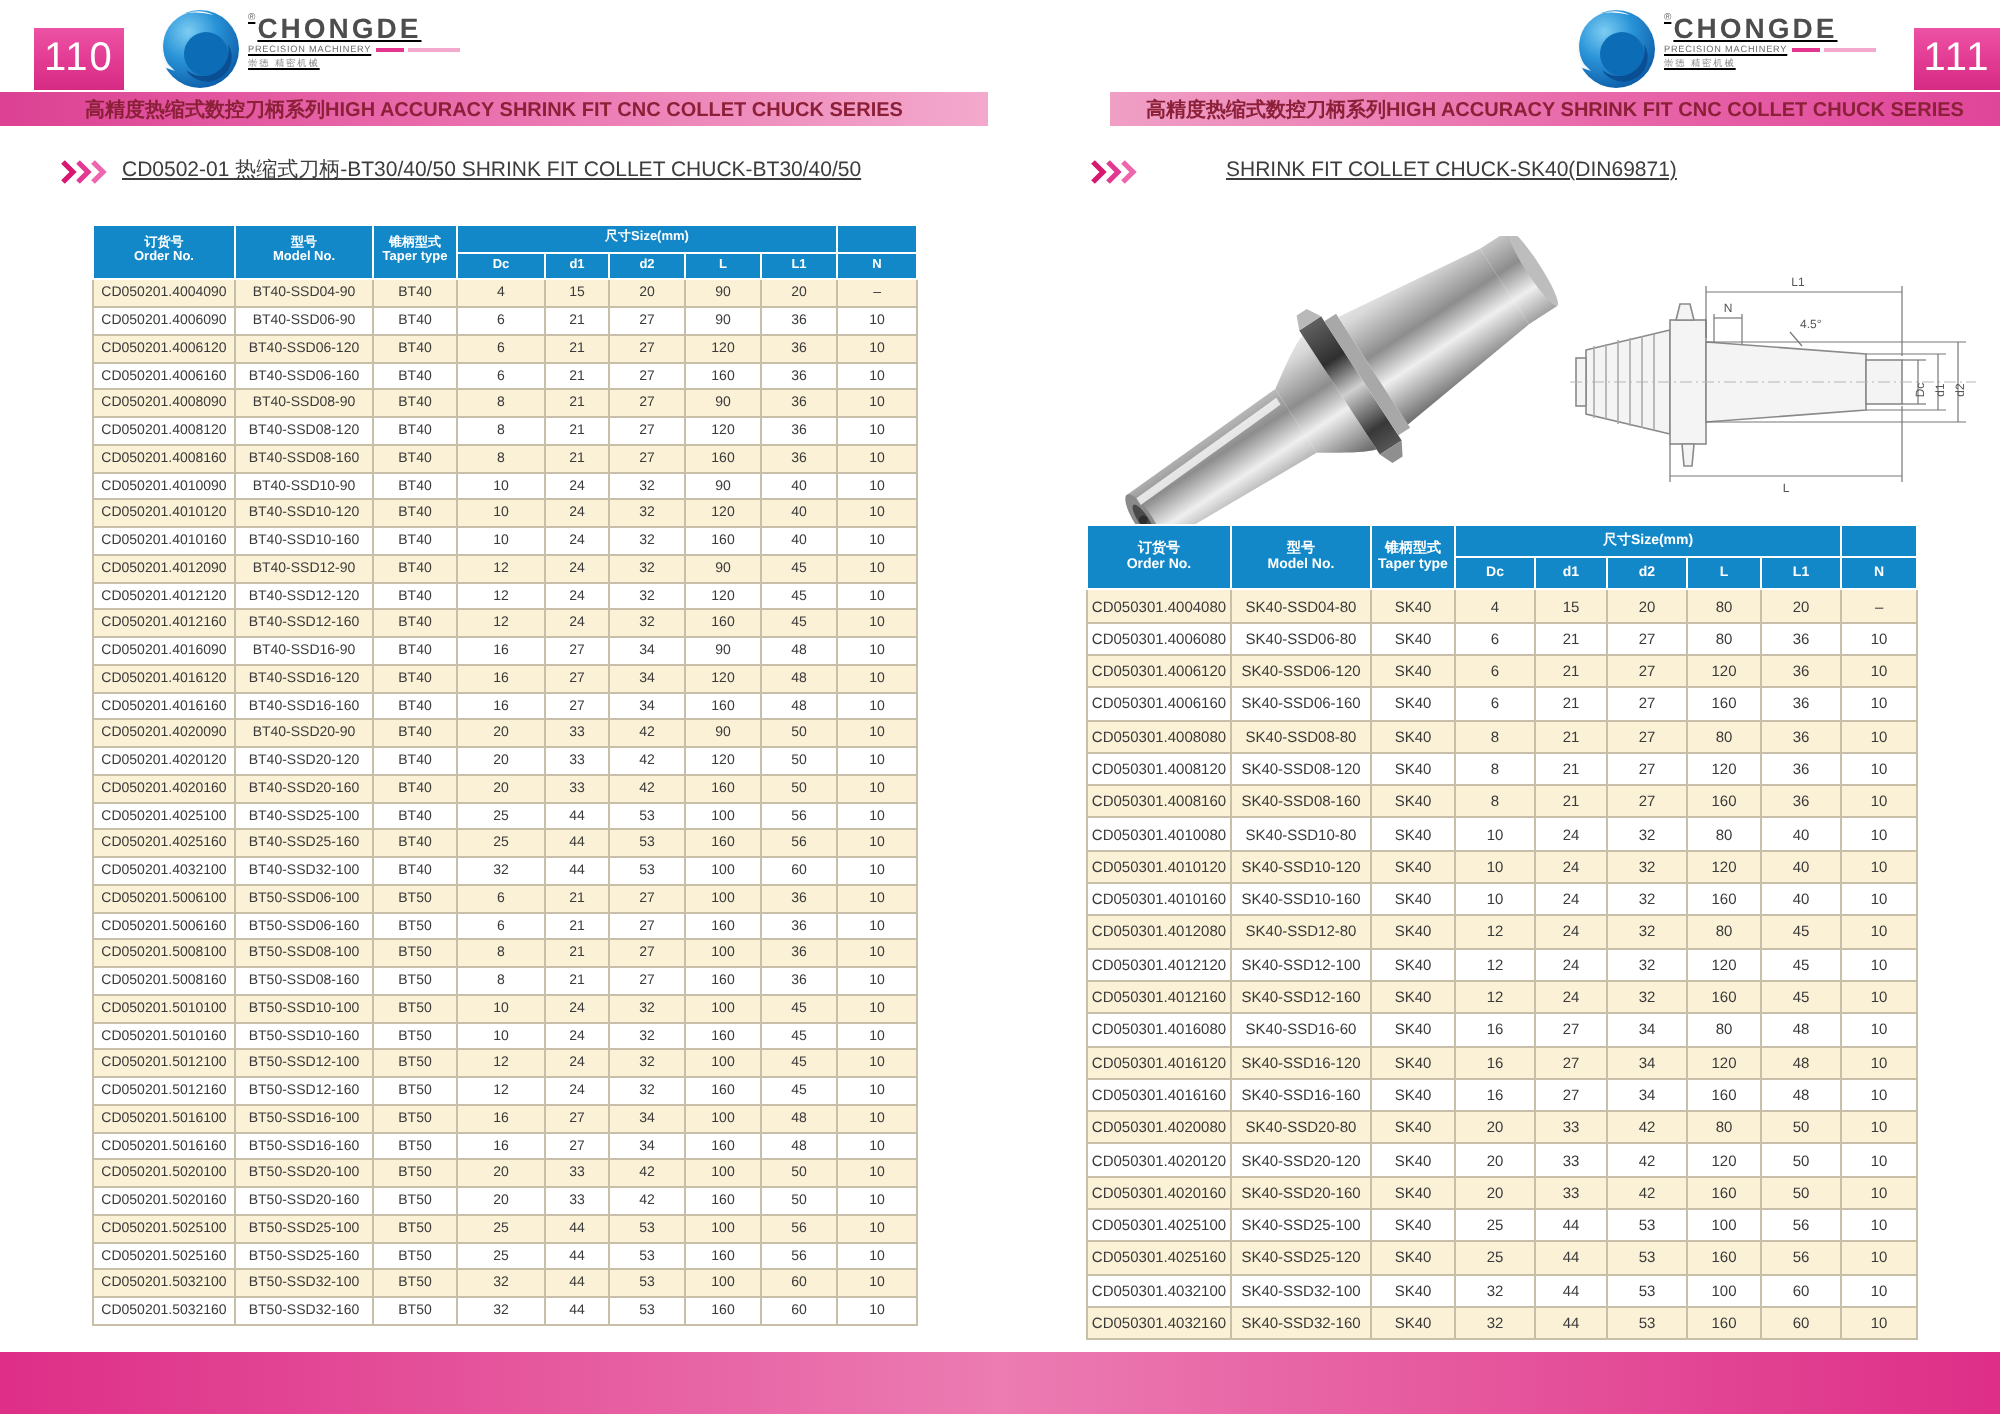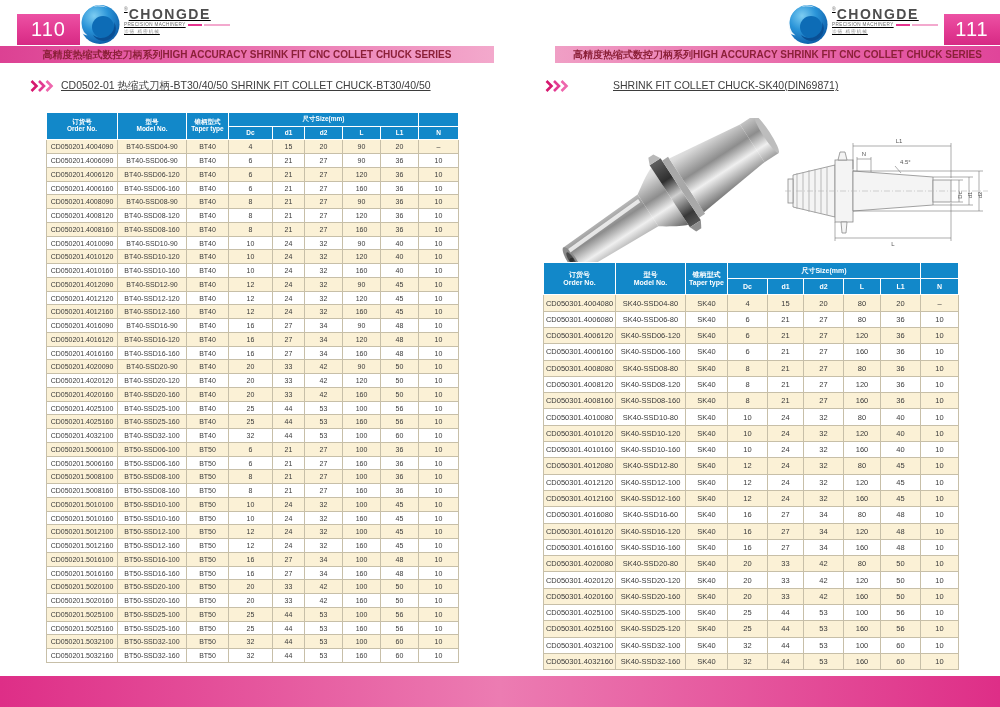--- a/index.html
+++ b/index.html
@@ -7,22 +7,22 @@
     width:1000px; height:707px; position:relative; overflow:hidden;
     background:#ffffff; font-family:"Liberation Sans", sans-serif;
   }
   
   .pageno {
     position:absolute; top:14px; height:31px;
     background:linear-gradient(180deg,#ec52a4 0%,#e23a92 55%,#d62a84 100%);
     color:#fff; font-size:20px; letter-spacing:1px;
     display:flex; align-items:center; justify-content:center;
   }
-  #pageno-left  { left:17px;  width:63px; }
-  #pageno-right { right:0px;  width:56px; }
+  #pageno-left  { left:17px;  width:45px; }
+  #pageno-right { right:0px;  width:43px; }
 
   
   .logo { position:absolute; top:4px; display:flex; align-items:flex-start; gap:4px; }
   #logo-left  { left:80px; }
   #logo-right { left:788px; }
   .logo-text { padding-top:4px;text-decoration:underline; }
   .logo-name-row { display:flex; align-items:flex-start; }
   .reg  { font-size:5px; color:#666; margin-right:1px; position:relative; top:-2px; }
   .logo-name { font-size:14px; font-weight:bold; color:#4d4d4d; letter-spacing:1.5px; line-height:13px; }
   .logo-tag { display:flex; align-items:center; gap:2px; margin-top:1px; }

